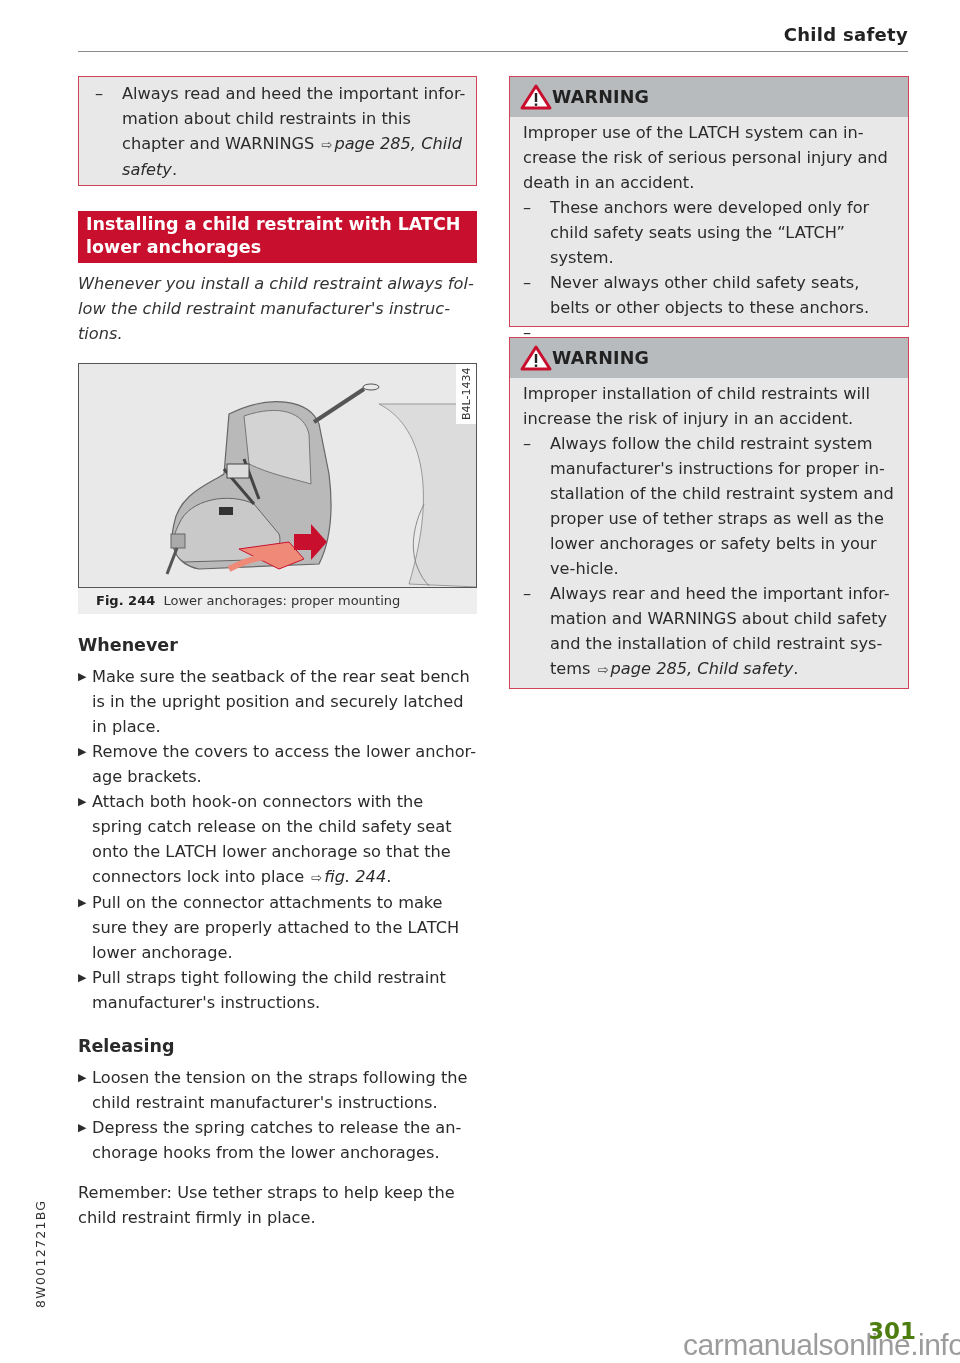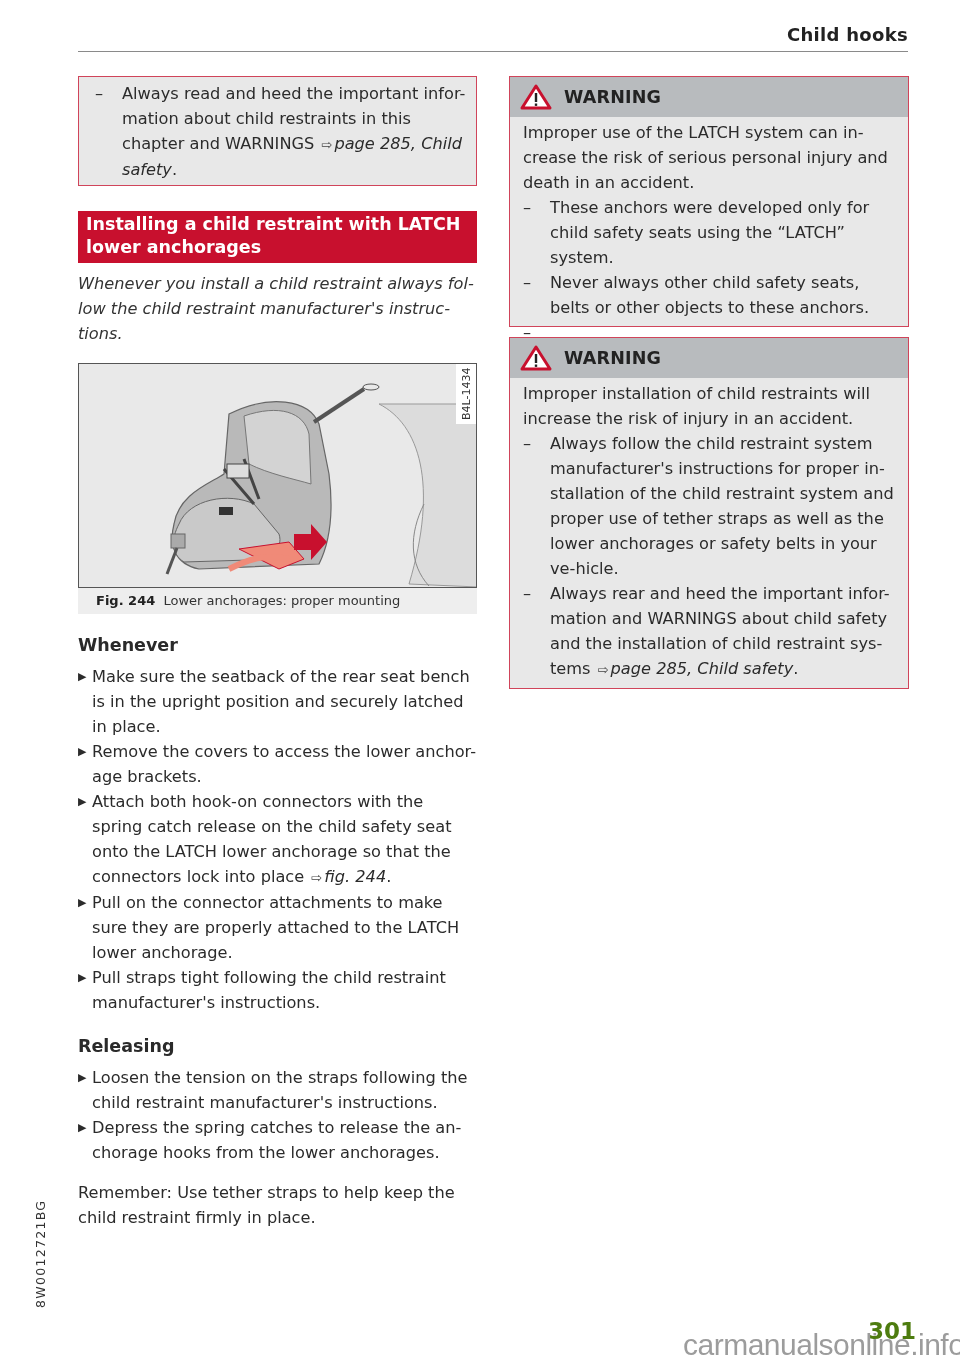--- a/index.html
+++ b/index.html
@@ -48,35 +48,35 @@
   .caption {
     background: #eeeeee; font-size: 13px; line-height: 20px; padding: 3px 18px; color: #333;
   }
   .caption b { color: #222; }
   .subhead { font-weight: bold; font-size: 17.5px; margin-top: 21px; margin-bottom: 9px; color: #2a2a2a; }
 
   .warn-box { background: #e8e8e8; border: 1.5px solid #d0445a; }
   .warn-head {
     background: #b8bbbe; height: 40px; display: flex; align-items: center; padding-left: 10px;
   }
-  .warn-head .label { font-weight: bold; font-size: 17.5px; margin-left: 12px; color: #222; letter-spacing: 0.2px; }
+  .warn-head .label { font-weight: bold; font-size: 17.5px; margin-left: 0; color: #222; letter-spacing: 0.2px; }
   .warn-body { padding: 3px 10px 6px 13px; }
 
   .side-code {
     position: absolute; left: 30px; top: 1198px; height: 112px; width: 20px;
     writing-mode: vertical-rl; transform: rotate(180deg); font-size: 12.5px; letter-spacing: 1.3px; color: #333;
     display: flex; align-items: center; justify-content: center;
   }
   .page-num { position: absolute; left: 868px; top: 1318px; font-weight: bold; font-size: 23px; color: #4d7c0f; }
   .watermark { position: absolute; left: 683px; top: 1328px; font-family: "Liberation Sans", sans-serif; font-size: 30px; color: #9c9c9c; letter-spacing: -0.5px; }
 </style>
 </head>
 <body>
 
-<div class="header-title">Child hooks</div>
+<div class="header-title">Child safety</div>
 <div class="header-rule"></div>
 
 <div class="col-left">
   <div class="note-box text">
     <div class="dash-item">
       <span class="dash">–</span>
       <span>Always read and heed the important infor-mation about child restraints in this chapter and WARNINGS</span>
       <span class="xref-arrow">⇨</span><span class="xref">page 285, Child safety</span><span>.</span>
     </div>
   </div>

